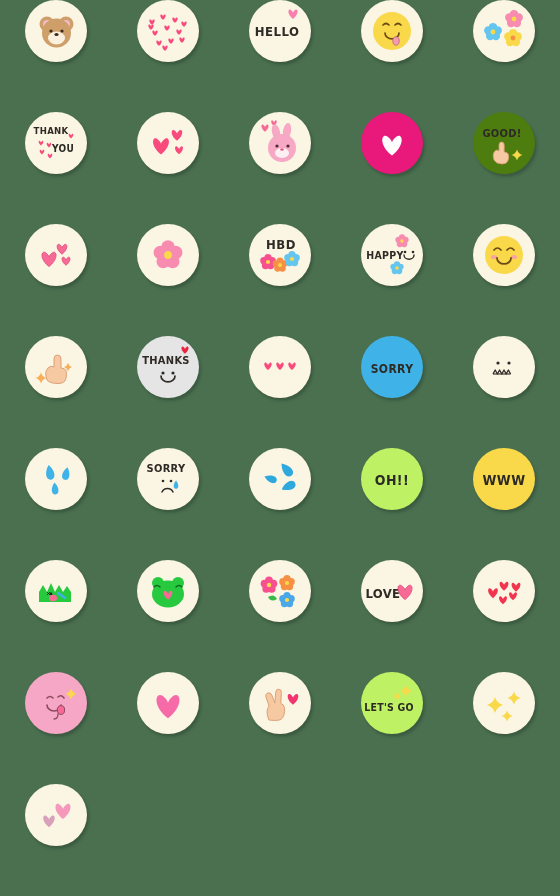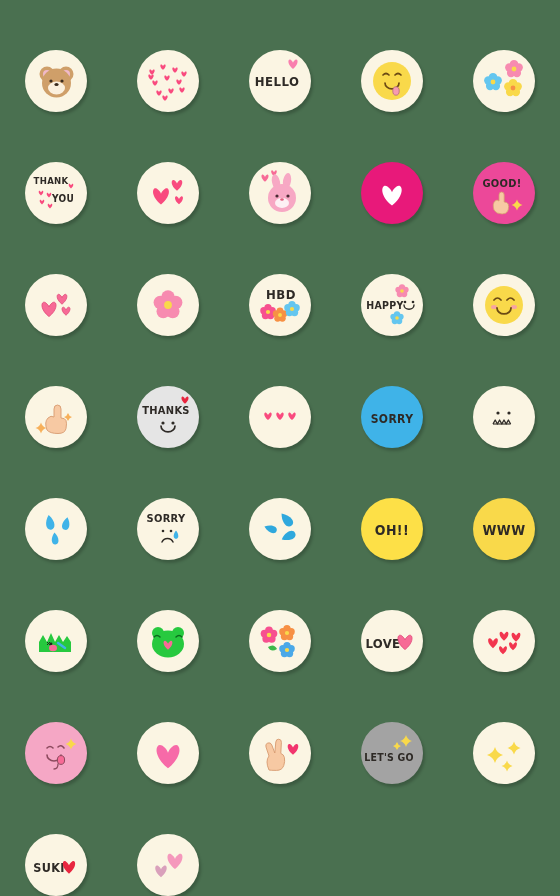--- a/index.html
+++ b/index.html
@@ -20,21 +20,21 @@
     display: grid;
     grid-template-columns: repeat(5, 112px);
     grid-template-rows: repeat(8, 112px);
     justify-content: center;
     align-content: start;
   }
   .cell {
     width: 112px;
     height: 112px;
     display: flex;
-    align-items: flex-end;
+    align-items: flex-start;
     justify-content: center;
     text-decoration: underline;
   }
   .sticker {
     position: relative;
     width: 62px;
     height: 62px;
     border-radius: 50%;
     background: #fbf5e3;
     box-shadow: 2px 3px 3px rgba(0,0,0,0.20);
@@ -268,21 +268,21 @@
         <svg width="62" height="62" viewBox="0 0 62 62">
           <path d="M 31 43.45
      C 17.25 32.45 20.55 20.9 26.05 24.2
      C 28.8 26.18 30.45 28.38 31 30.25
      C 31.55 28.38 33.2 26.18 35.95 24.2
      C 41.45 20.9 44.75 32.45 31 43.45 Z" fill="#ffffff"></path>
         </svg>
       </div>
     </div>
     <div class="cell">
-      <div class="sticker" title="good" style="background: #ec4899;">
+      <div class="sticker" title="good" style="background: #4d7c0f;">
         <svg width="62" height="62" viewBox="0 0 62 62">
           <text x="29" y="25" text-anchor="middle" font-family="DejaVu Sans, sans-serif" font-size="11" font-weight="700" letter-spacing="0.3" fill="#2e2a26" style="font-stretch:condensed">GOOD!</text>
           <path d="M 21 48 q -2 -6 1 -9 q 2 -2 4 0 l 0 -6 q 0 -3 2.6 -3 q 2.6 0 2.6 3 l 0 7 q 3 0 4 2 q 1 2 0 6 q -1 4 -6 4 q -6 0 -8.2 -4 Z" fill="#f7c9a3" stroke="#d79b70" stroke-width="0.8"></path>
           <path d="M 44 37.5 Q 45.21 41.79 49.5 43 Q 45.21 44.21 44 48.5 Q 42.79 44.21 38.5 43 Q 42.79 41.79 44 37.5 Z" fill="#f9d94a"></path>
         </svg>
         <span class="lbl-hidden">GOOD!</span>
       </div>
     </div>
     <div class="cell">
       <div class="sticker" title="pink-hearts-trio" style="background: rgb(251, 245, 227);">
@@ -466,21 +466,21 @@
     <div class="cell">
       <div class="sticker" title="splash-drops" style="background: rgb(251, 245, 227);">
         <svg width="62" height="62" viewBox="0 0 62 62">
           <path transform="rotate(-70 22 31)" d="M 22 24 C 27.25 30.3 26.34 36.95 22 36.95 C 17.66 36.95 16.75 30.3 22 24 Z" fill="#2fa8dd"></path>
           <path transform="rotate(-40 38 22)" d="M 38 13.5 C 44.375 21.15 43.269999999999996 29.225 38 29.225 C 32.730000000000004 29.225 31.625 21.15 38 13.5 Z" fill="#2fa8dd"></path>
           <path transform="rotate(-115 40 38)" d="M 40 30 C 46 37.2 44.96 44.8 40 44.8 C 35.04 44.8 34 37.2 40 30 Z" fill="#2fa8dd"></path>
         </svg>
       </div>
     </div>
     <div class="cell">
-      <div class="sticker" title="oh" style="background: #fde047;">
+      <div class="sticker" title="oh" style="background: #bef264;">
         <svg width="62" height="62" viewBox="0 0 62 62">
           <text x="31" y="37" text-anchor="middle" font-family="DejaVu Sans, sans-serif" font-size="14" font-weight="700" letter-spacing="0.4" fill="#2e2a26" style="font-stretch:condensed">OH!!</text>
         </svg>
         <span class="lbl-hidden">OH!!</span>
       </div>
     </div>
     <div class="cell">
       <div class="sticker" title="www-yellow" style="background: rgb(249, 217, 74);">
         <svg width="62" height="62" viewBox="0 0 62 62">
           <text x="31" y="37" text-anchor="middle" font-family="DejaVu Sans, sans-serif" font-size="14" font-weight="700" letter-spacing="0.4" fill="#2e2a26" style="font-stretch:condensed">WWW</text>
@@ -613,49 +613,36 @@
     <path d="M 20 48 q -4 -9 0 -14 l -3 -9 q -1 -3 1.8 -4 q 2.8 -1 4 2 l 3 8 l 1 -11 q 0.3 -3 3 -2.8 q 2.7 0.2 2.6 3.2 l -0.6 11 q 3 1 3.6 4 q 0.8 4 -0.6 8 q -1.6 5 -7.4 5 q -5.8 0 -7.4 -0.4 Z" fill="#f7c9a3" stroke="#d79b70" stroke-width="0.9"></path>
     <path d="M 44 32.7
      C 36.5 26.7 38.3 20.4 41.3 22.2
      C 42.8 23.28 43.7 24.48 44 25.5
      C 44.3 24.48 45.2 23.28 46.7 22.2
      C 49.7 20.4 51.5 26.7 44 32.7 Z" fill="#f2356e"></path>
         </svg>
       </div>
     </div>
     <div class="cell">
-      <div class="sticker" title="lets-go" style="background: #a3a3a3;">
+      <div class="sticker" title="lets-go" style="background: #bef264;">
         <svg width="62" height="62" viewBox="0 0 62 62">
           <path d="M 45 13 Q 46.32 17.68 51 19 Q 46.32 20.32 45 25 Q 43.68 20.32 39 19 Q 43.68 17.68 45 13 Z" fill="#f9d94a"></path>
           <path d="M 36 20 Q 36.88 23.12 40 24 Q 36.88 24.88 36 28 Q 35.12 24.88 32 24 Q 35.12 23.12 36 20 Z" fill="#f9d94a"></path>
           <text x="28" y="39" text-anchor="middle" font-family="DejaVu Sans, sans-serif" font-size="10.5" font-weight="700" letter-spacing="0.2" fill="#2e2a26" style="font-stretch:condensed">LET'S GO</text>
         </svg>
         <span class="lbl-hidden">LET'S GO</span>
       </div>
     </div>
     <div class="cell">
       <div class="sticker" title="sparkles" style="background: rgb(251, 245, 227);">
         <svg width="62" height="62" viewBox="0 0 62 62">
           <path d="M 22 25 Q 23.76 31.24 30 33 Q 23.76 34.76 22 41 Q 20.24 34.76 14 33 Q 20.24 31.24 22 25 Z" fill="#f9d94a"></path>
           <path d="M 41 19.5 Q 42.43 24.57 47.5 26 Q 42.43 27.43 41 32.5 Q 39.57 27.43 34.5 26 Q 39.57 24.57 41 19.5 Z" fill="#f9d94a"></path>
           <path d="M 34 38.5 Q 35.21 42.79 39.5 44 Q 35.21 45.21 34 49.5 Q 32.79 45.21 28.5 44 Q 32.79 42.79 34 38.5 Z" fill="#f9d94a"></path>
         </svg>
-      </div>
-    </div>
-    <div class="cell">
-      <div class="sticker" title="suki" style="background: rgb(251, 245, 227);">
-        <svg width="62" height="62" viewBox="0 0 62 62">
-          <text x="24" y="38" text-anchor="middle" font-family="DejaVu Sans, sans-serif" font-size="12.5" font-weight="700" letter-spacing="0.3" fill="#2e2a26" style="font-stretch:condensed">SUKI</text>
-          <path d="M 44 39.65
-     C 35.25 32.65 37.35 25.299999999999997 40.85 27.4
-     C 42.6 28.66 43.65 30.06 44 31.25
-     C 44.35 30.06 45.4 28.66 47.15 27.4
-     C 50.65 25.299999999999997 52.75 32.65 44 39.65 Z" fill="#e8263f"></path>
-        </svg>
-        <span class="lbl-hidden">SUKI</span>
       </div>
     </div>
     <div class="cell">
       <div class="sticker" title="two-pink-hearts" style="background: rgb(251, 245, 227);">
         <svg width="62" height="62" viewBox="0 0 62 62">
           <path d="M 38 35.075
      C 27.375 26.575 29.925 17.65 34.175 20.2
      C 36.3 21.73 37.575 23.43 38 24.875
      C 38.425 23.43 39.7 21.73 41.825 20.2
      C 46.075 17.65 48.625 26.575 38 35.075 Z" fill="#f598bc"></path>

